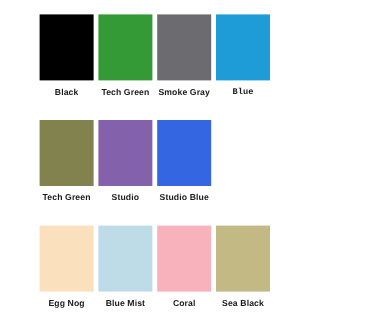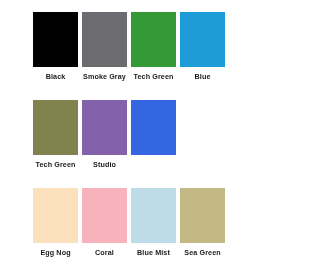--- a/index.html
+++ b/index.html
@@ -53,59 +53,60 @@
 <body style="background: rgb(255, 255, 255);">
 
 <div id="palette-grid">
 
   <div class="palette-row">
     <div class="swatch-cell">
       <span class="swatch-chip" style="background-color: rgb(0, 0, 0);"></span>
       <span class="swatch-label" style="color: rgb(26, 26, 26);">Black</span>
     </div>
     <div class="swatch-cell">
+      <span class="swatch-chip" style="background-color: rgb(52, 154, 53);"></span>
+      <span class="swatch-label" style="color: rgb(26, 26, 26);">Tech Green</span>
+    </div>
+    <div class="swatch-cell">
       <span class="swatch-chip" style="background-color: rgb(107, 107, 112);"></span>
       <span class="swatch-label" style="color: rgb(26, 26, 26);">Smoke Gray</span>
     </div>
     <div class="swatch-cell">
-      <span class="swatch-chip" style="background-color: rgb(52, 154, 53);"></span>
-      <span class="swatch-label" style="color: rgb(26, 26, 26);">Tech Green</span>
-    </div>
-    <div class="swatch-cell">
       <span class="swatch-chip" style="background-color: rgb(29, 156, 216);"></span>
-      <span class="swatch-label" style="color: rgb(26, 26, 26);">Blue</span>
+      <span class="swatch-label" style="color: rgb(26, 26, 26); font-family: Liberation Mono, monospace;">Blue</span>
     </div>
   </div>
 
   <div class="palette-row">
     <div class="swatch-cell">
       <span class="swatch-chip" style="background-color: rgb(130, 130, 79);"></span>
       <span class="swatch-label" style="color: rgb(26, 26, 26);">Tech Green</span>
     </div>
     <div class="swatch-cell">
       <span class="swatch-chip" style="background-color: rgb(131, 97, 171);"></span>
       <span class="swatch-label" style="color: rgb(26, 26, 26);">Studio</span>
     </div>
     <div class="swatch-cell">
       <span class="swatch-chip" style="background-color: rgb(51, 102, 224);"></span>
+      <span class="swatch-label" style="color: rgb(26, 26, 26);">Studio Blue</span>
     </div>
   </div>
 
   <div class="palette-row">
     <div class="swatch-cell">
       <span class="swatch-chip" style="background-color: rgb(250, 224, 189);"></span>
       <span class="swatch-label" style="color: rgb(26, 26, 26);">Egg Nog</span>
     </div>
     <div class="swatch-cell">
+      <span class="swatch-chip" style="background-color: rgb(190, 219, 232);"></span>
+      <span class="swatch-label" style="color: rgb(26, 26, 26);">Blue Mist</span>
+    </div>
+    <div class="swatch-cell">
       <span class="swatch-chip" style="background-color: rgb(247, 178, 187);"></span>
       <span class="swatch-label" style="color: rgb(26, 26, 26);">Coral</span>
     </div>
     <div class="swatch-cell">
-      <span class="swatch-chip" style="background-color: rgb(190, 219, 232);"></span>
-      <span class="swatch-label" style="color: rgb(26, 26, 26);">Blue Mist</span>
-    </div>
-    <div class="swatch-cell">
       <span class="swatch-chip" style="background-color: rgb(194, 185, 133);"></span>
-      <span class="swatch-label" style="color: rgb(26, 26, 26);">Sea Green</span>
+      <span class="swatch-label" style="color: rgb(26, 26, 26);">Sea Black</span>
     </div>
   </div>
 
 </div>
 
 </body></html>

